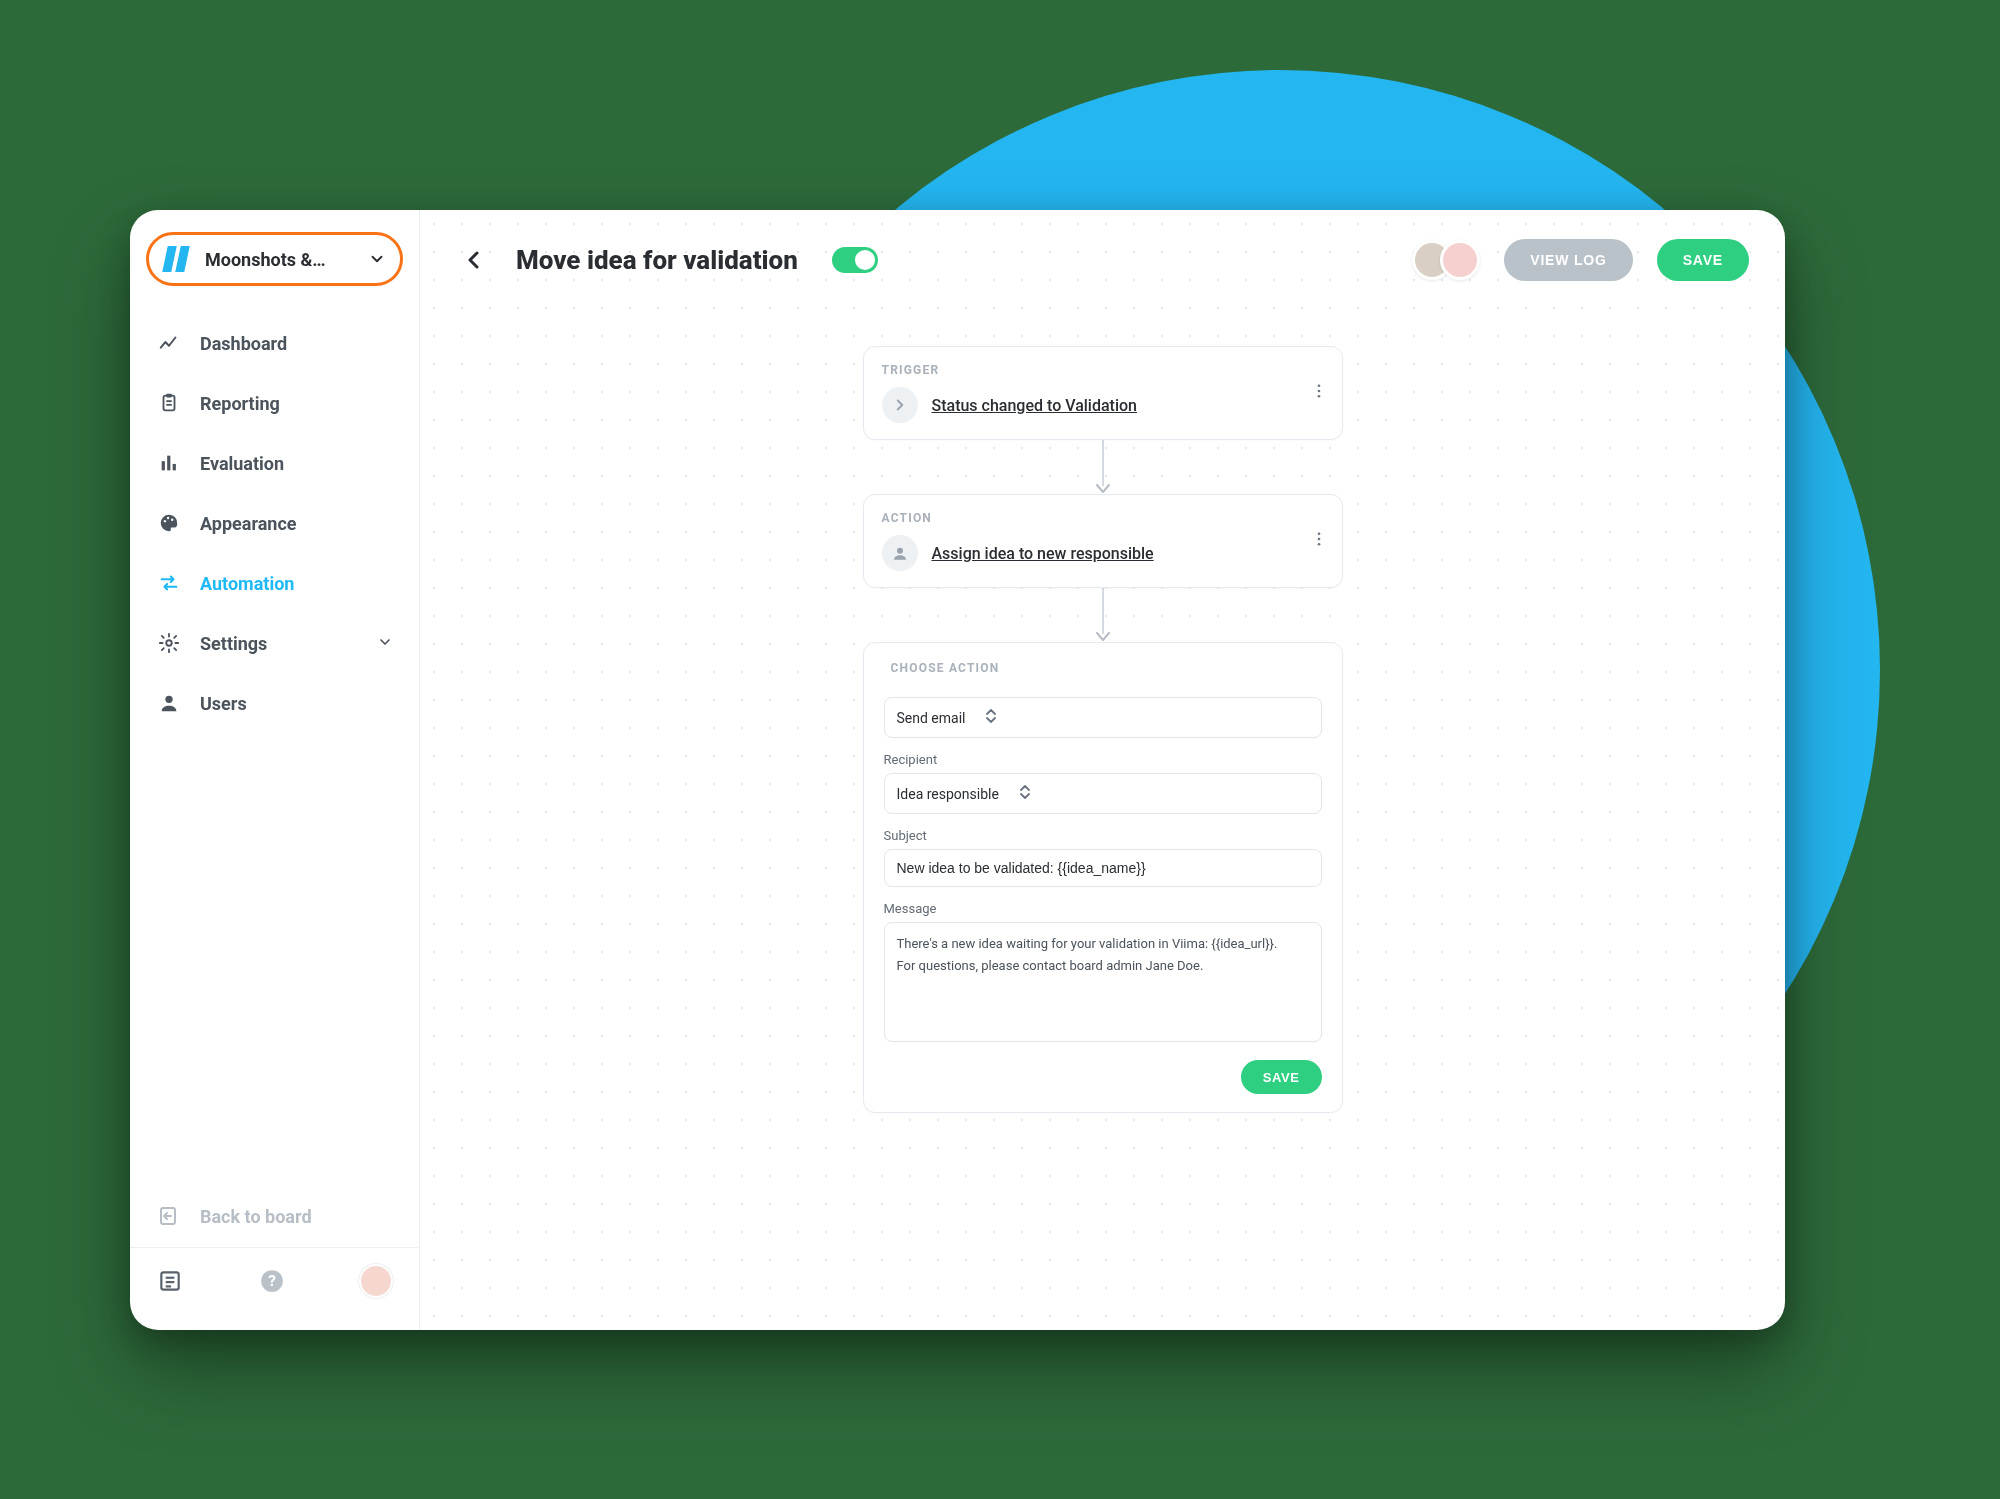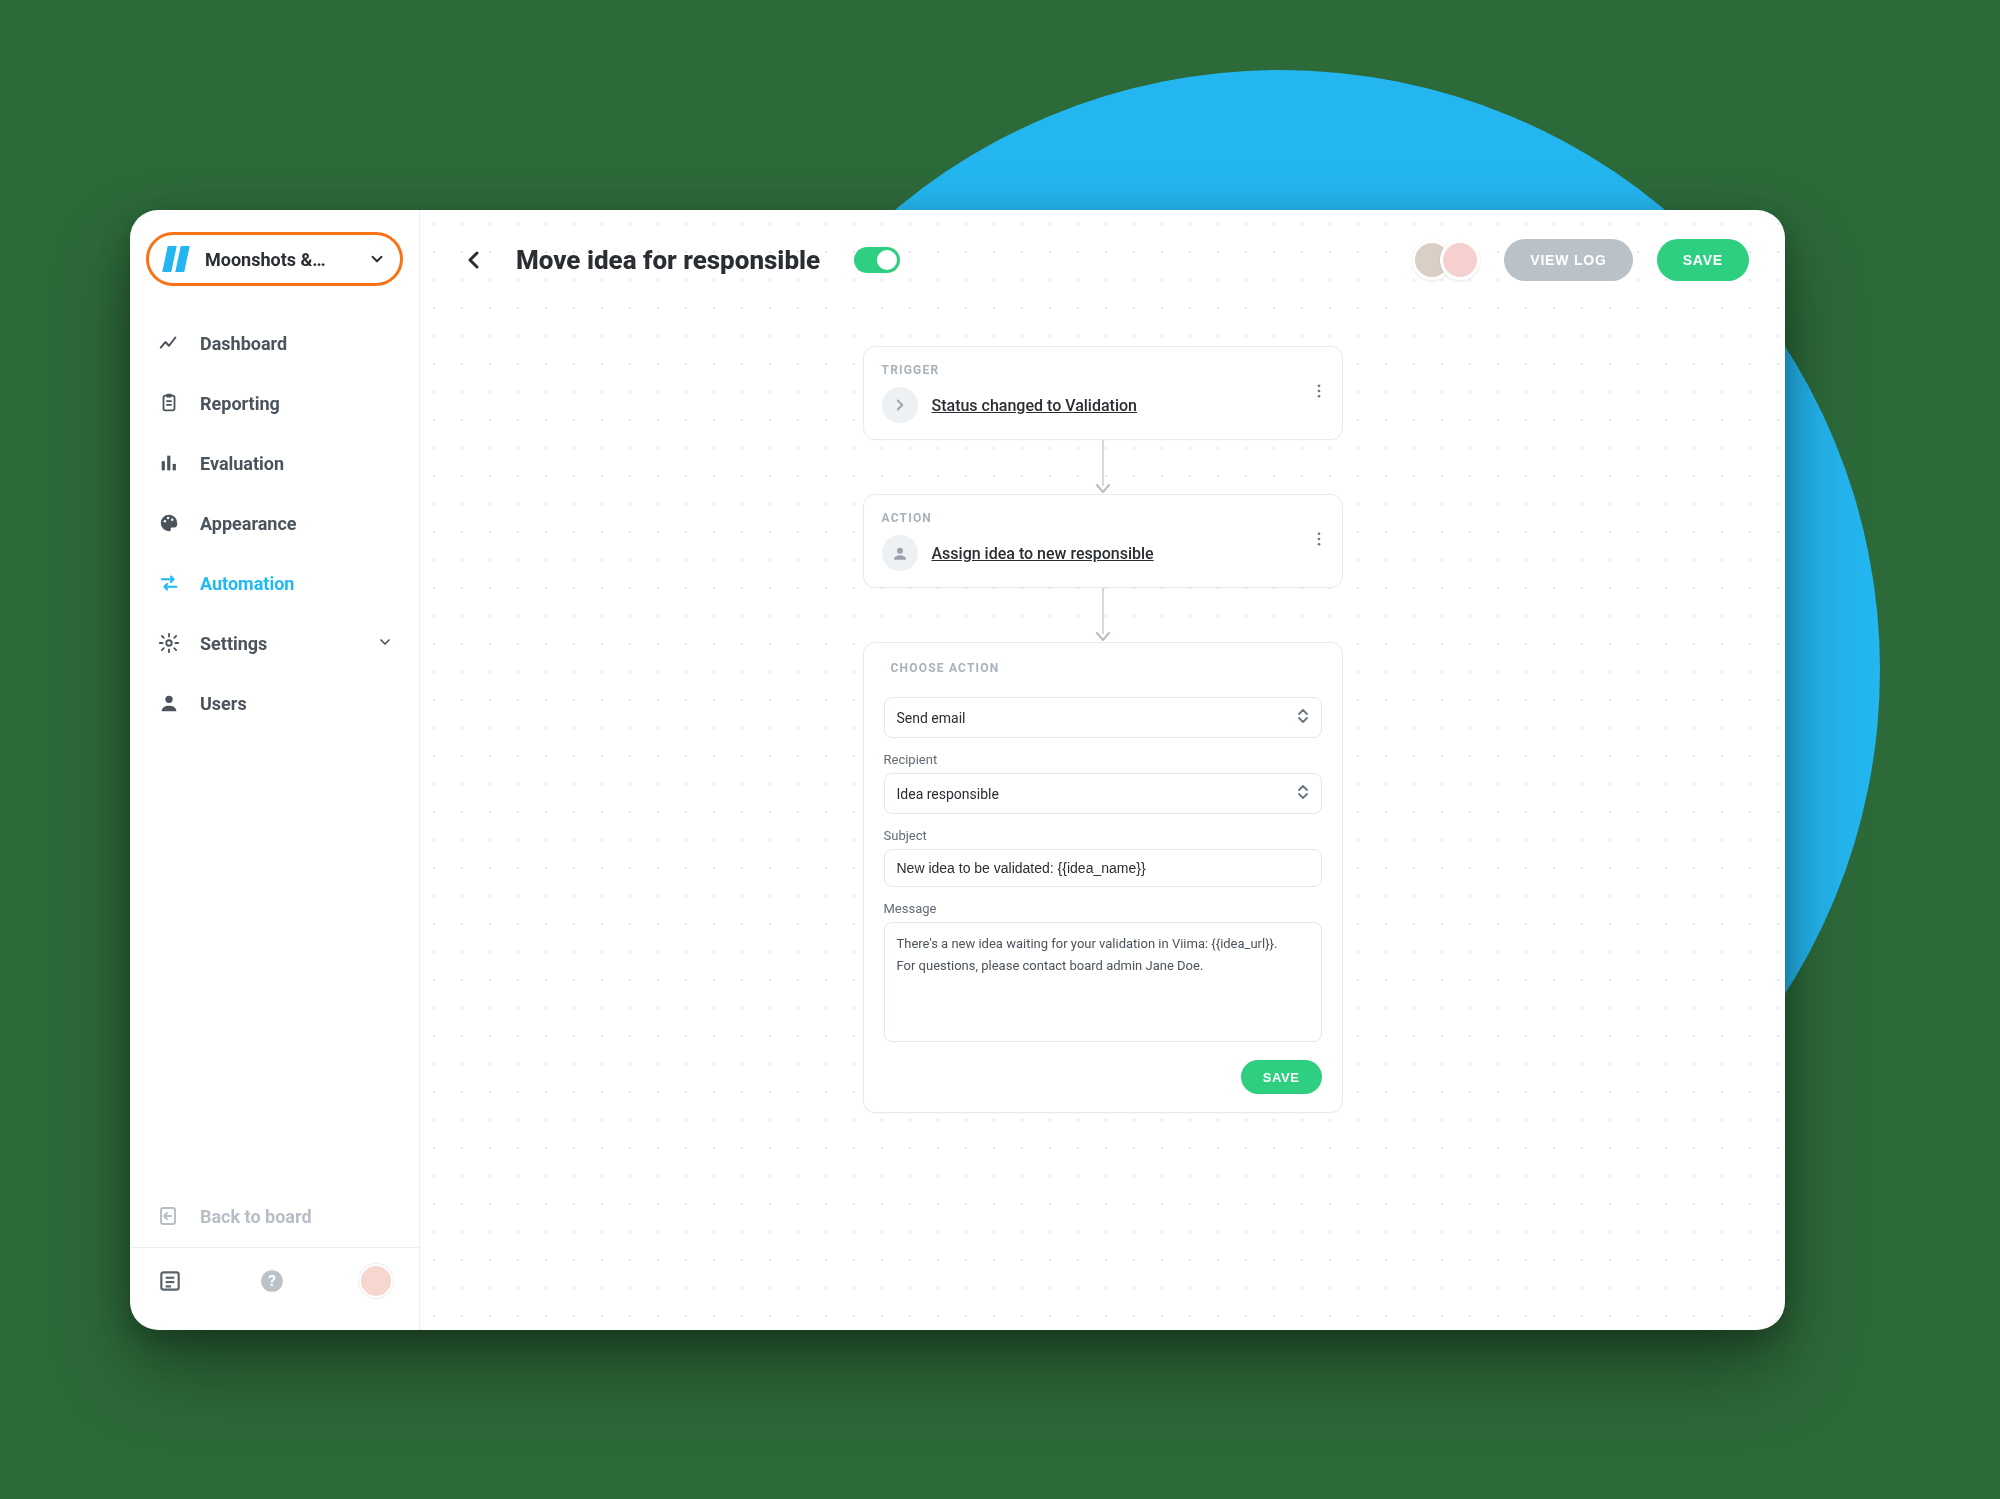--- a/index.html
+++ b/index.html
@@ -214,21 +214,21 @@
   .connector .arrowhead { margin-top:-2px; }
   .form-card { width: 480px; padding: 18px 20px; }
   .form-card .card-label { margin-bottom: 22px; padding-left: 7px; }
   .field-group { margin-bottom: 14px; }
   .field-label { font-size:13px; color:#636c76; margin-bottom:6px; display:block; }
   .select, .input, .textarea {
     width:100%; border:1px solid #e1e6ea; border-radius:8px;
     padding: 10px 12px; font-size:14px; color:#2a2e33; background:#fff;
     position:relative;
   }
-  .select { display:flex; align-items:center; justify-content:space-between; cursor:pointer;gap:20px; }
+  .select { display:flex; align-items:center; cursor:pointer;gap:20px; }
   .sort-icon { color:#6b7480; }
   .textarea {
     height: 120px; font-size:13px; color:#4b535c; line-height:1.7; resize:none;
     font-family: inherit;
   }
   .form-actions {
     display:flex; justify-content:flex-end; margin-top: 8px;
   }
   .btn-sm {
     height:34px; border-radius:24px; padding:0 22px;
@@ -360,21 +360,21 @@
 
   <div class="main">
     <div class="dot-bg"></div>
 
     <div class="topbar">
       <div class="back-chevron">
         <svg width="24" height="24" viewBox="0 0 24 24">
             <path d="M15 5l-7 7 7 7" fill="none" stroke="currentColor" stroke-width="3" stroke-linecap="round" stroke-linejoin="round"></path>
           </svg>
       </div>
-      <div class="title">Move idea for responsible</div>
+      <div class="title">Move idea for validation</div>
       <div class="toggle">
           <div class="knob"></div>
         </div>
       <div class="spacer"></div>
       <div class="avatar-pair">
         <div class="av a1"></div>
         <div class="av a2"></div>
       </div>
       <button class="btn btn-grey">VIEW LOG</button>
       <button class="btn btn-green">SAVE</button>

